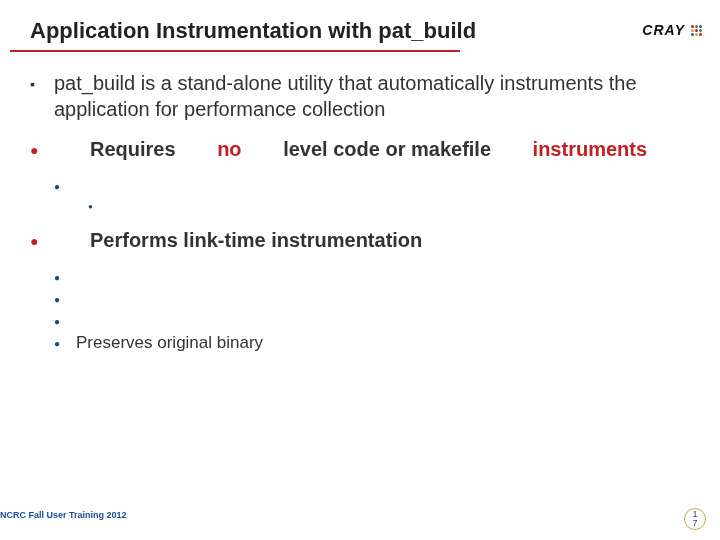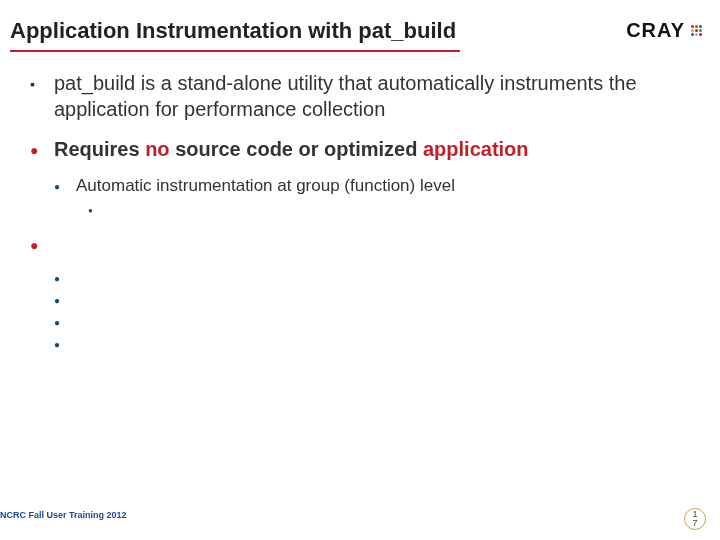--- a/index.html
+++ b/index.html
@@ -15,43 +15,45 @@
     display: flex;
     align-items: flex-start;
     padding: 18px 10px 0 10px;
   }
   .title {
     font-size: 22px;
     font-weight: bold;
     color: #222;
     flex: 1;
     padding-bottom: 6px;
+    margin-left: 20px;
   }
   .title-underline {
     height: 2px;
     background: #c02026;
     margin: 0 10px 0 10px;
     width: 450px;
   }
   .logo {
     position: absolute;
     top: 10px;
     right: 18px;
     width: 130px;
     height: 40px;
     display: flex;
     align-items: center;
     justify-content: flex-end;
   }
   .logo-text {
     font-family: Arial, sans-serif;
-    font-size: 20px;
+    font-size: 14px;
     font-weight: 900;
     color: #111;
     letter-spacing: 1px;
+    font-style: italic;
   }
   .logo-dots {
     margin-left: 6px;
     display: flex;
     flex-direction: column;
     gap: 1px;
   }
   .dot-row { display: flex; gap: 1px; }
   .dot { width: 3px; height: 3px; border-radius: 50%; }
   .content {
@@ -63,21 +65,21 @@
     font-size: 20px;
     color: #333;
     line-height: 1.3;
   }
   .bullet-l1 .marker {
     width: 24px;
     flex-shrink: 0;
     font-size: 14px;
     padding-top: 5px;
   }
-  .bold { font-weight: bold; }
+  .bold { font-weight: bold; margin-left: 36px; }
   .red { color: #c02026; }
   .bullet-l2 {
     display: flex;
     margin-left: 24px;
     margin-bottom: 6px;
     font-size: 17px;
     color: #333;
   }
   .bullet-l2 .marker {
     width: 22px;
@@ -160,50 +162,51 @@
 <div class="content">
 
   <div class="bullet-l1">
     <span class="marker sq">▪</span>
     <span>pat_build is a stand-alone utility that automatically instruments the application for performance collection</span>
   </div>
 
   <div class="bullet-l1">
     <span class="marker red">●</span>
     <span>
-      <span class="bold">Requires </span><span class="bold red">no</span><span class="bold"> source code or optimized </span><span class="bold red">application</span>
+      <span class="bold">Requires </span><span class="bold red">no</span><span class="bold"> level code or makefile </span><span class="bold red">instruments</span>
     </span>
   </div>
 
   <div class="bullet-l2">
     <span class="marker">●</span>
-    <span>Automatic instrumentation at group (function) level</span>
   </div>
 
   <div class="bullet-l3">
     <span class="marker">●</span>
   </div>
 
   <div style="height:10px"></div>
 
   <div class="bullet-l1">
     <span class="marker red">●</span>
-  </div>
-
-  <div class="bullet-l2">
-    <span class="marker">●</span>
-  </div>
-  <div class="bullet-l2">
-    <span class="marker">●</span>
-  </div>
-  <div class="bullet-l2">
-    <span class="marker">●</span>
-  </div>
-  <div class="bullet-l2">
-    <span class="marker">●</span>
+    <span class="bold">Performs link-time instrumentation</span>
+  </div>
+
+  <div class="bullet-l2">
+    <span class="marker">●</span>
+  </div>
+  <div class="bullet-l2">
+    <span class="marker">●</span>
+  </div>
+  <div class="bullet-l2">
+    <span class="marker">●</span>
+  </div>
+  <div class="bullet-l2">
+    <span class="marker">●</span>
+    <span>Preserves original binary</span>
   </div>
 
 </div>
 
 <div class="footer">NCRC Fall User Training 2012</div>
 
 <div class="pagenum">
   <span style="display:flex;flex-direction:column;line-height:1;">
     <span>1</span>
     <span>7</span>

